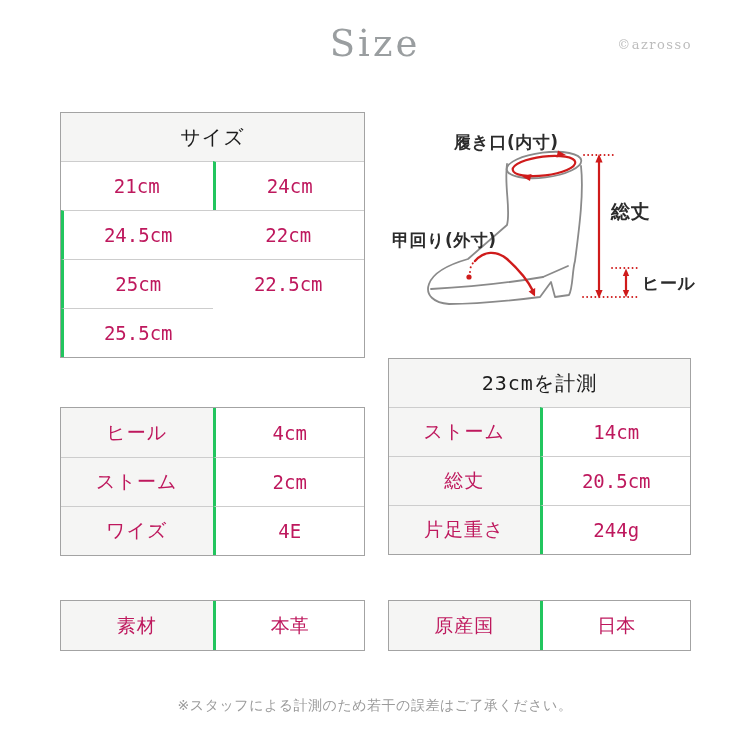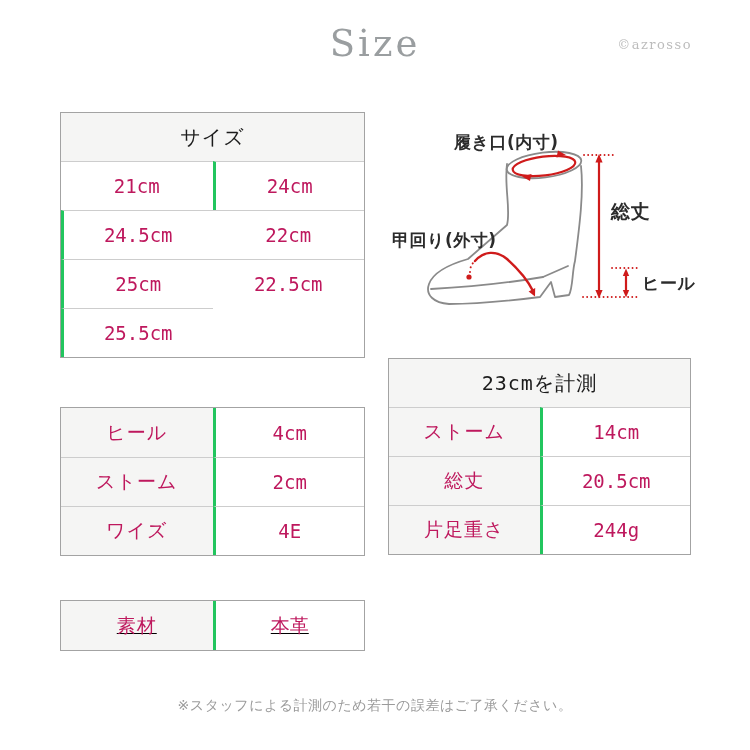--- a/index.html
+++ b/index.html
@@ -131,23 +131,29 @@
     <div class="grid2">
       <div class="cell lab b-top">ストーム</div>
       <div class="cell b-top b-left">14cm</div>
       <div class="cell lab b-top">総丈</div>
       <div class="cell b-top b-left">20.5cm</div>
       <div class="cell lab b-top">片足重さ</div>
       <div class="cell b-top b-left">244g</div>
     </div>
   </div>
 
-  <div class="tbl" style="left:60px; top:600px; width:305px;text-decoration:underline;">
+  <div class="tbl" style="left:60px; top:600px; width:305px;">
     <div class="grid2">
       <div class="cell lab">素材</div>
       <div class="cell b-left">本革</div>
     </div>
   </div>
 
+  <div class="tbl" style="left:388px; top:600px; width:303px;">
+    <div class="grid2">
+      <div class="cell lab">原産国</div>
+      <div class="cell b-left">日本</div>
+    </div>
+  </div>
 
   <div class="note">※スタッフによる計測のため若干の誤差はご了承ください。</div>
 
 </div>
 
 </body></html>

